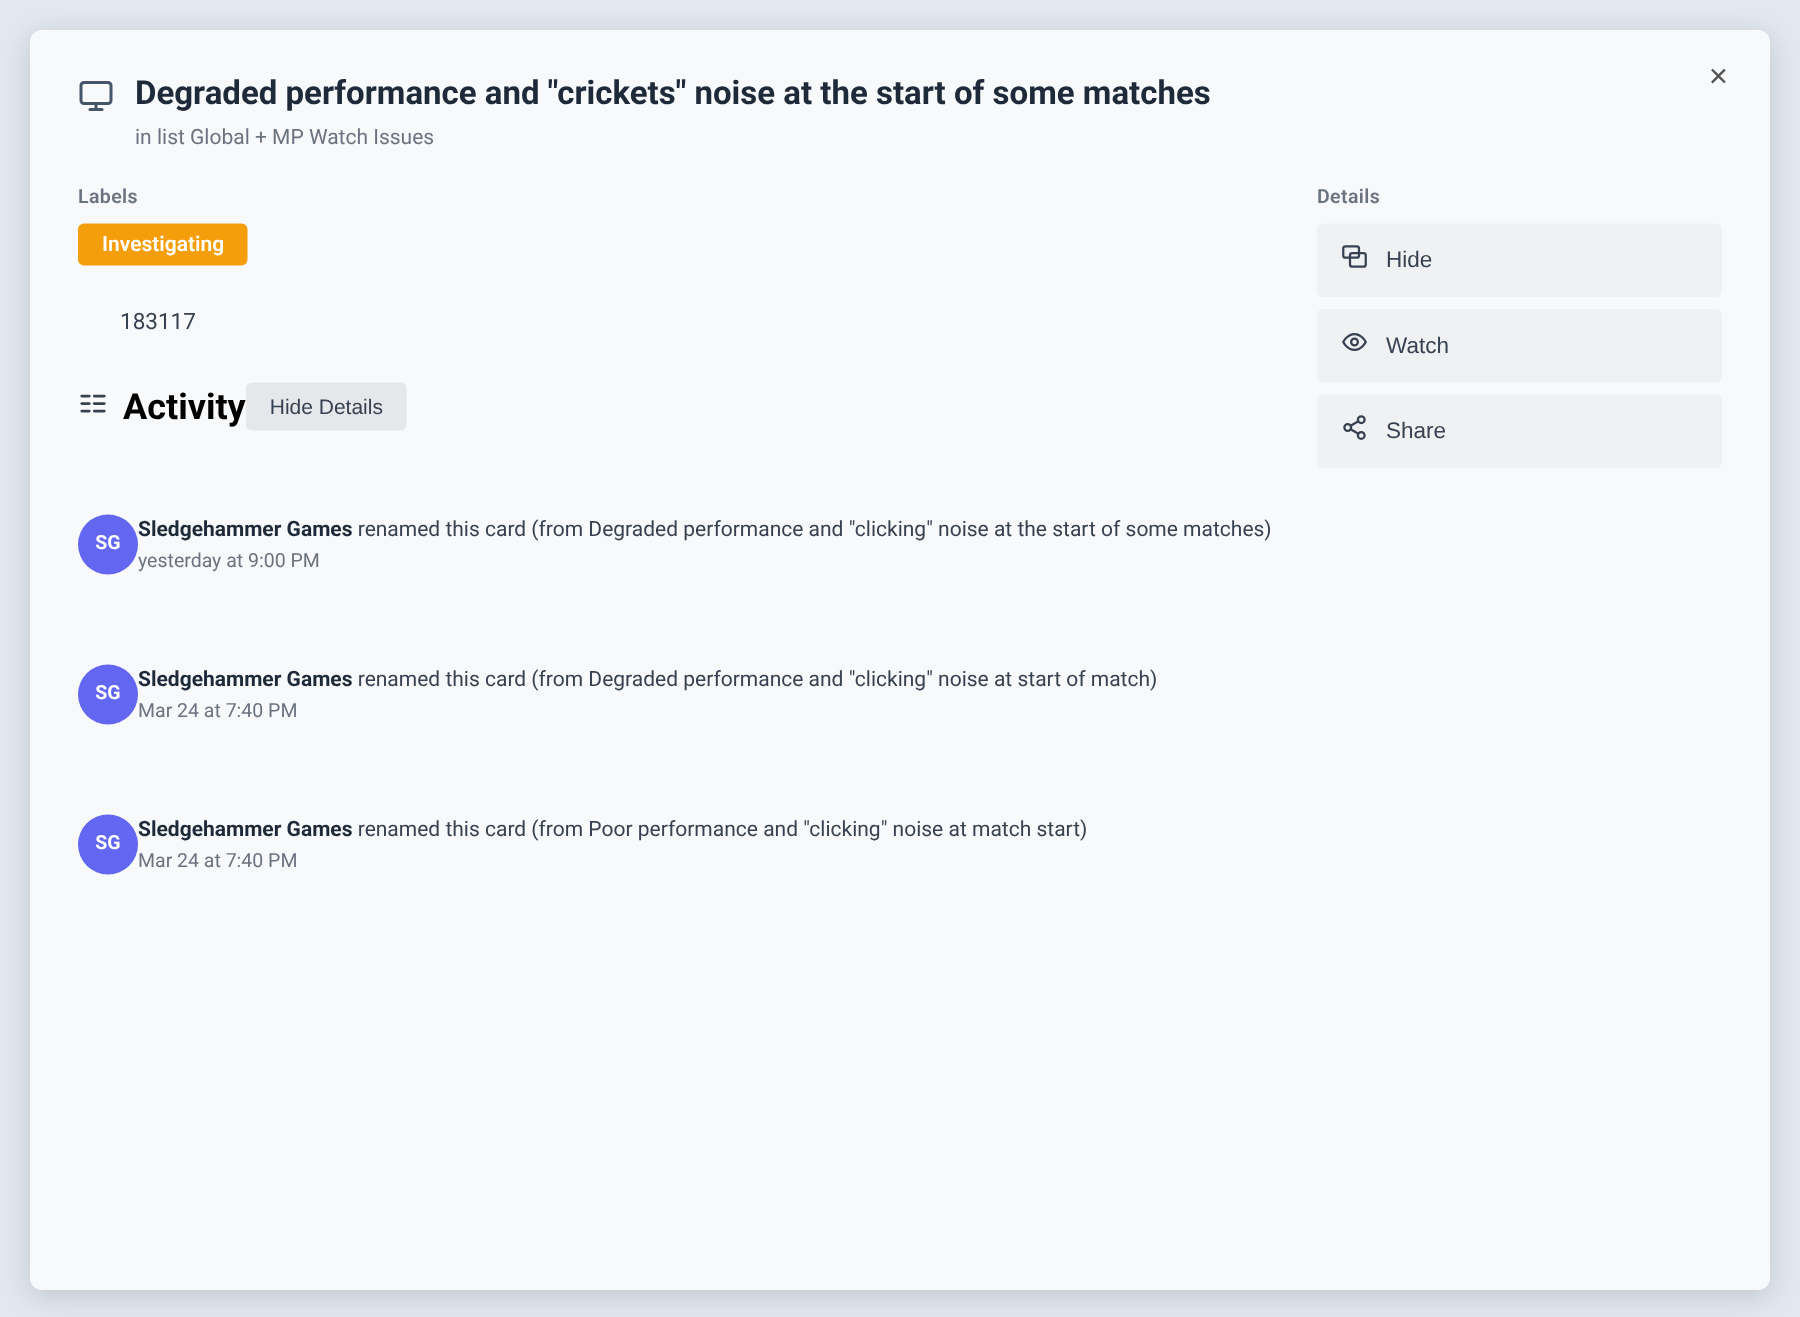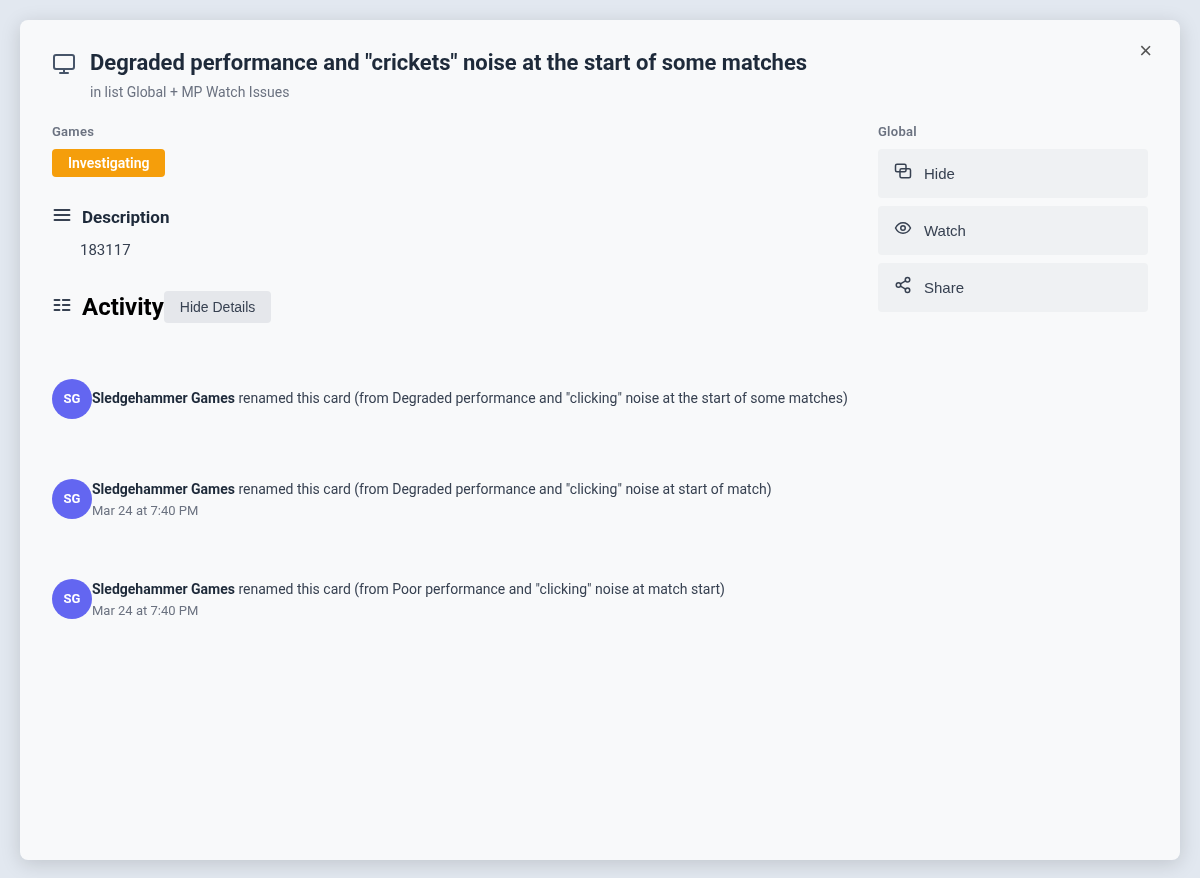--- a/index.html
+++ b/index.html
@@ -233,35 +233,25 @@
       <h1>Degraded performance and "crickets" noise at the start of some matches</h1>
       <div class="subtext">in list Global + MP Watch Issues</div>
     </div>
   </div>
 
   <div class="main-layout">
 
     <div class="left-panel">
 
       <div>
-        <div class="section-title">Games</div>
+        <div class="section-title">Labels</div>
         <span class="label-badge">Investigating</span>
       </div>
 
       <div class="description-section">
-        <div class="section-header">
-          <span class="section-header-icon">
-            <svg width="20" height="20" viewBox="0 0 24 24" fill="none" stroke="#374151" stroke-width="2.2" stroke-linecap="round">
-              <line x1="3" y1="6" x2="21" y2="6"></line>
-              <line x1="3" y1="12" x2="21" y2="12"></line>
-              <line x1="3" y1="18" x2="21" y2="18"></line>
-            </svg>
-          </span>
-          <h2>Description</h2>
-        </div>
         <div class="description-body">183117</div>
       </div>
 
       <div class="activity-section">
         <div class="activity-header">
           <div class="activity-header-left">
             <span>
               <svg width="20" height="20" viewBox="0 0 24 24" fill="none" stroke="#374151" stroke-width="2.2" stroke-linecap="round">
                 <line x1="3" y1="6" x2="9" y2="6"></line>
                 <line x1="3" y1="12" x2="9" y2="12"></line>
@@ -277,20 +267,21 @@
         </div>
 
         <div class="activity-list">
 
           <div class="activity-item">
             <div class="avatar">SG</div>
             <div class="activity-content">
               <div class="activity-text">
                 <strong>Sledgehammer Games</strong><span> renamed this card (from Degraded performance and "clicking" noise at the start of some matches)</span>
               </div>
+              <div class="activity-time">yesterday at 9:00 PM</div>
             </div>
           </div>
 
           <div class="activity-item">
             <div class="avatar">SG</div>
             <div class="activity-content">
               <div class="activity-text">
                 <strong>Sledgehammer Games</strong><span> renamed this card (from Degraded performance and "clicking" noise at start of match)</span>
               </div>
               <div class="activity-time">Mar 24 at 7:40 PM</div>
@@ -305,21 +296,21 @@
               </div>
               <div class="activity-time">Mar 24 at 7:40 PM</div>
             </div>
           </div>
 
         </div>
       </div>
     </div>
 
     <div class="right-panel">
-      <div class="actions-label">Global</div>
+      <div class="actions-label">Details</div>
 
       <button class="action-btn">
         <span class="action-icon">
           <svg width="18" height="18" viewBox="0 0 24 24" fill="none" stroke="#374151" stroke-width="2" stroke-linecap="round" stroke-linejoin="round">
             <rect x="2" y="3" width="14" height="10" rx="2"></rect>
             <rect x="8" y="9" width="14" height="12" rx="2"></rect>
           </svg>
         </span>
         <span>Hide</span>
       </button>

